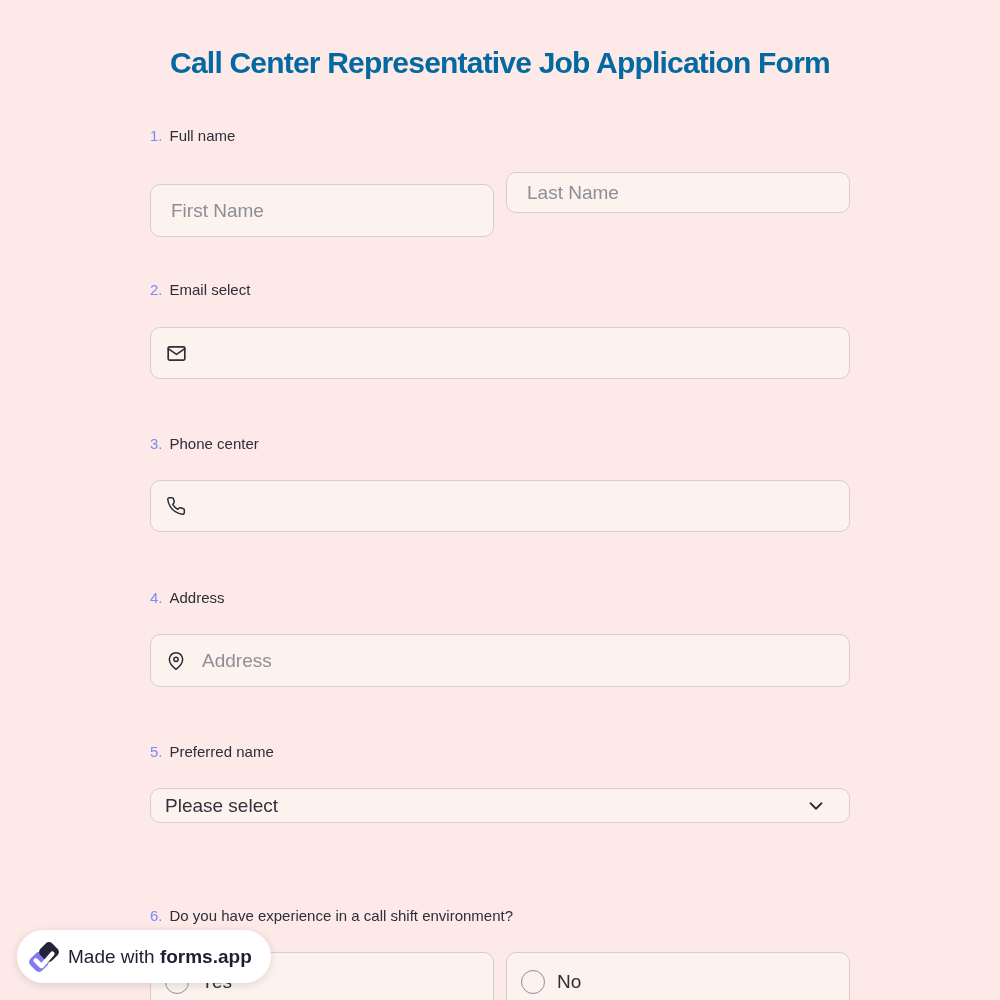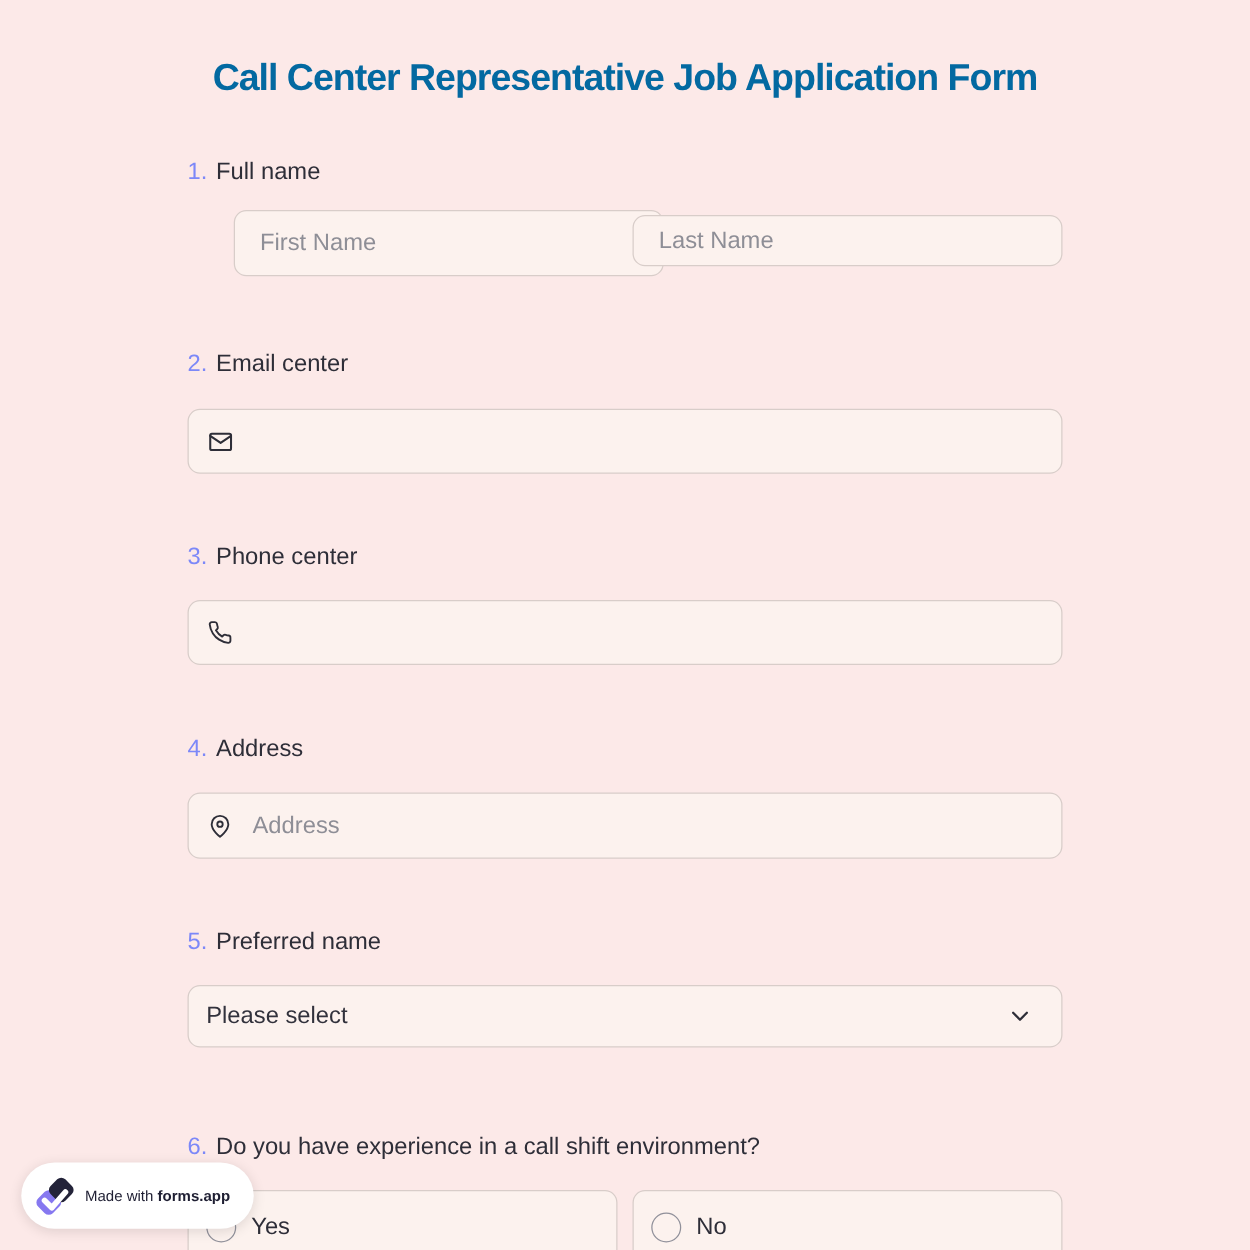--- a/index.html
+++ b/index.html
@@ -16,21 +16,21 @@
     top: 26px; left: 0; right: 0;
     text-align: center;
     font-size: 30px;
     font-weight: 700;
     letter-spacing: -0.8px;
     color: #0369a1;
   }
   .q-label {
     position: absolute;
     left: 150px;
-    font-size: 19px;
+    font-size: 15px;
     color: #2e2e38;
     white-space: nowrap;
   }
   .q-num {
     color: #7c88f8;
     margin-right: 7px;
   }
   .field {
     position: absolute;
     box-sizing: border-box;
@@ -104,44 +104,44 @@
     border-radius: 27px;
     background: #ffffff;
     display: flex;
     align-items: center;
     padding: 0 19px 0 7px;
     box-shadow: 0 2px 10px rgba(0,0,0,0.12);
     z-index: 10;
     cursor: pointer;
   }
   .made-badge .badge-text {
-    font-size: 12px;
+    font-size: 19px;
     color: #1f1f33;
     margin-left: 4px;
     white-space: nowrap;
   }
   .made-badge .badge-brand { font-weight: 700; }
 </style>
 </head>
 <body>
 
 <h1 class="page-title">Call Center Representative Job Application Form</h1>
 
 <div class="q-label" style="top:127px">
   <span class="q-num">1.</span><span>Full name</span>
 </div>
-<div class="field" style="left:150px; top:168px; width:344px; height:53px;margin-left:37px;">
+<div class="field" style="left:150px; top:184px; width:344px; height:53px;">
   <input type="text" placeholder="First Name" style="">
 </div>
 <div class="field" style="left:506px; top:172px; width:344px; height:41px;">
   <input type="text" placeholder="Last Name" style="">
 </div>
 
 <div class="q-label" style="top:281px">
-  <span class="q-num">2.</span><span>Email center</span>
+  <span class="q-num">2.</span><span>Email select</span>
 </div>
 <div class="field with-icon" style="left:150px; top:327px; width:700px; height:52px;">
   <span class="field-icon">
     <svg width="21" height="21" viewBox="0 0 24 24" fill="none" stroke="currentColor" stroke-width="1.9" stroke-linecap="round" stroke-linejoin="round">
       <rect x="2.5" y="4.5" width="19" height="15" rx="1.5"></rect>
       <polyline points="2.5,6.5 12,13 21.5,6.5"></polyline>
     </svg>
   </span>
   <input type="text" style="">
 </div>
@@ -167,21 +167,21 @@
       <path d="M20 10c0 6-8 12-8 12s-8-6-8-12a8 8 0 0 1 16 0z"></path>
       <circle cx="12" cy="10" r="2.6"></circle>
     </svg>
   </span>
   <input type="text" placeholder="Address" style="">
 </div>
 
 <div class="q-label" style="top:743px">
   <span class="q-num">5.</span><span>Preferred name</span>
 </div>
-<div class="field select-field" style="left:150px; top:788px; width:700px; height:50px;">
+<div class="field select-field" style="left:150px; top:788px; width:700px; height:35px;">
   <span class="select-value">Please select</span>
   <span class="select-chevron">
     <svg width="22" height="22" viewBox="0 0 24 24" fill="none" stroke="currentColor" stroke-width="2" stroke-linecap="round" stroke-linejoin="round">
       <polyline points="6,9 12,15 18,9"></polyline>
     </svg>
   </span>
 </div>
 
 <div class="q-label" style="top:907px">
   <span class="q-num">6.</span><span>Do you have experience in a call shift environment?</span>

